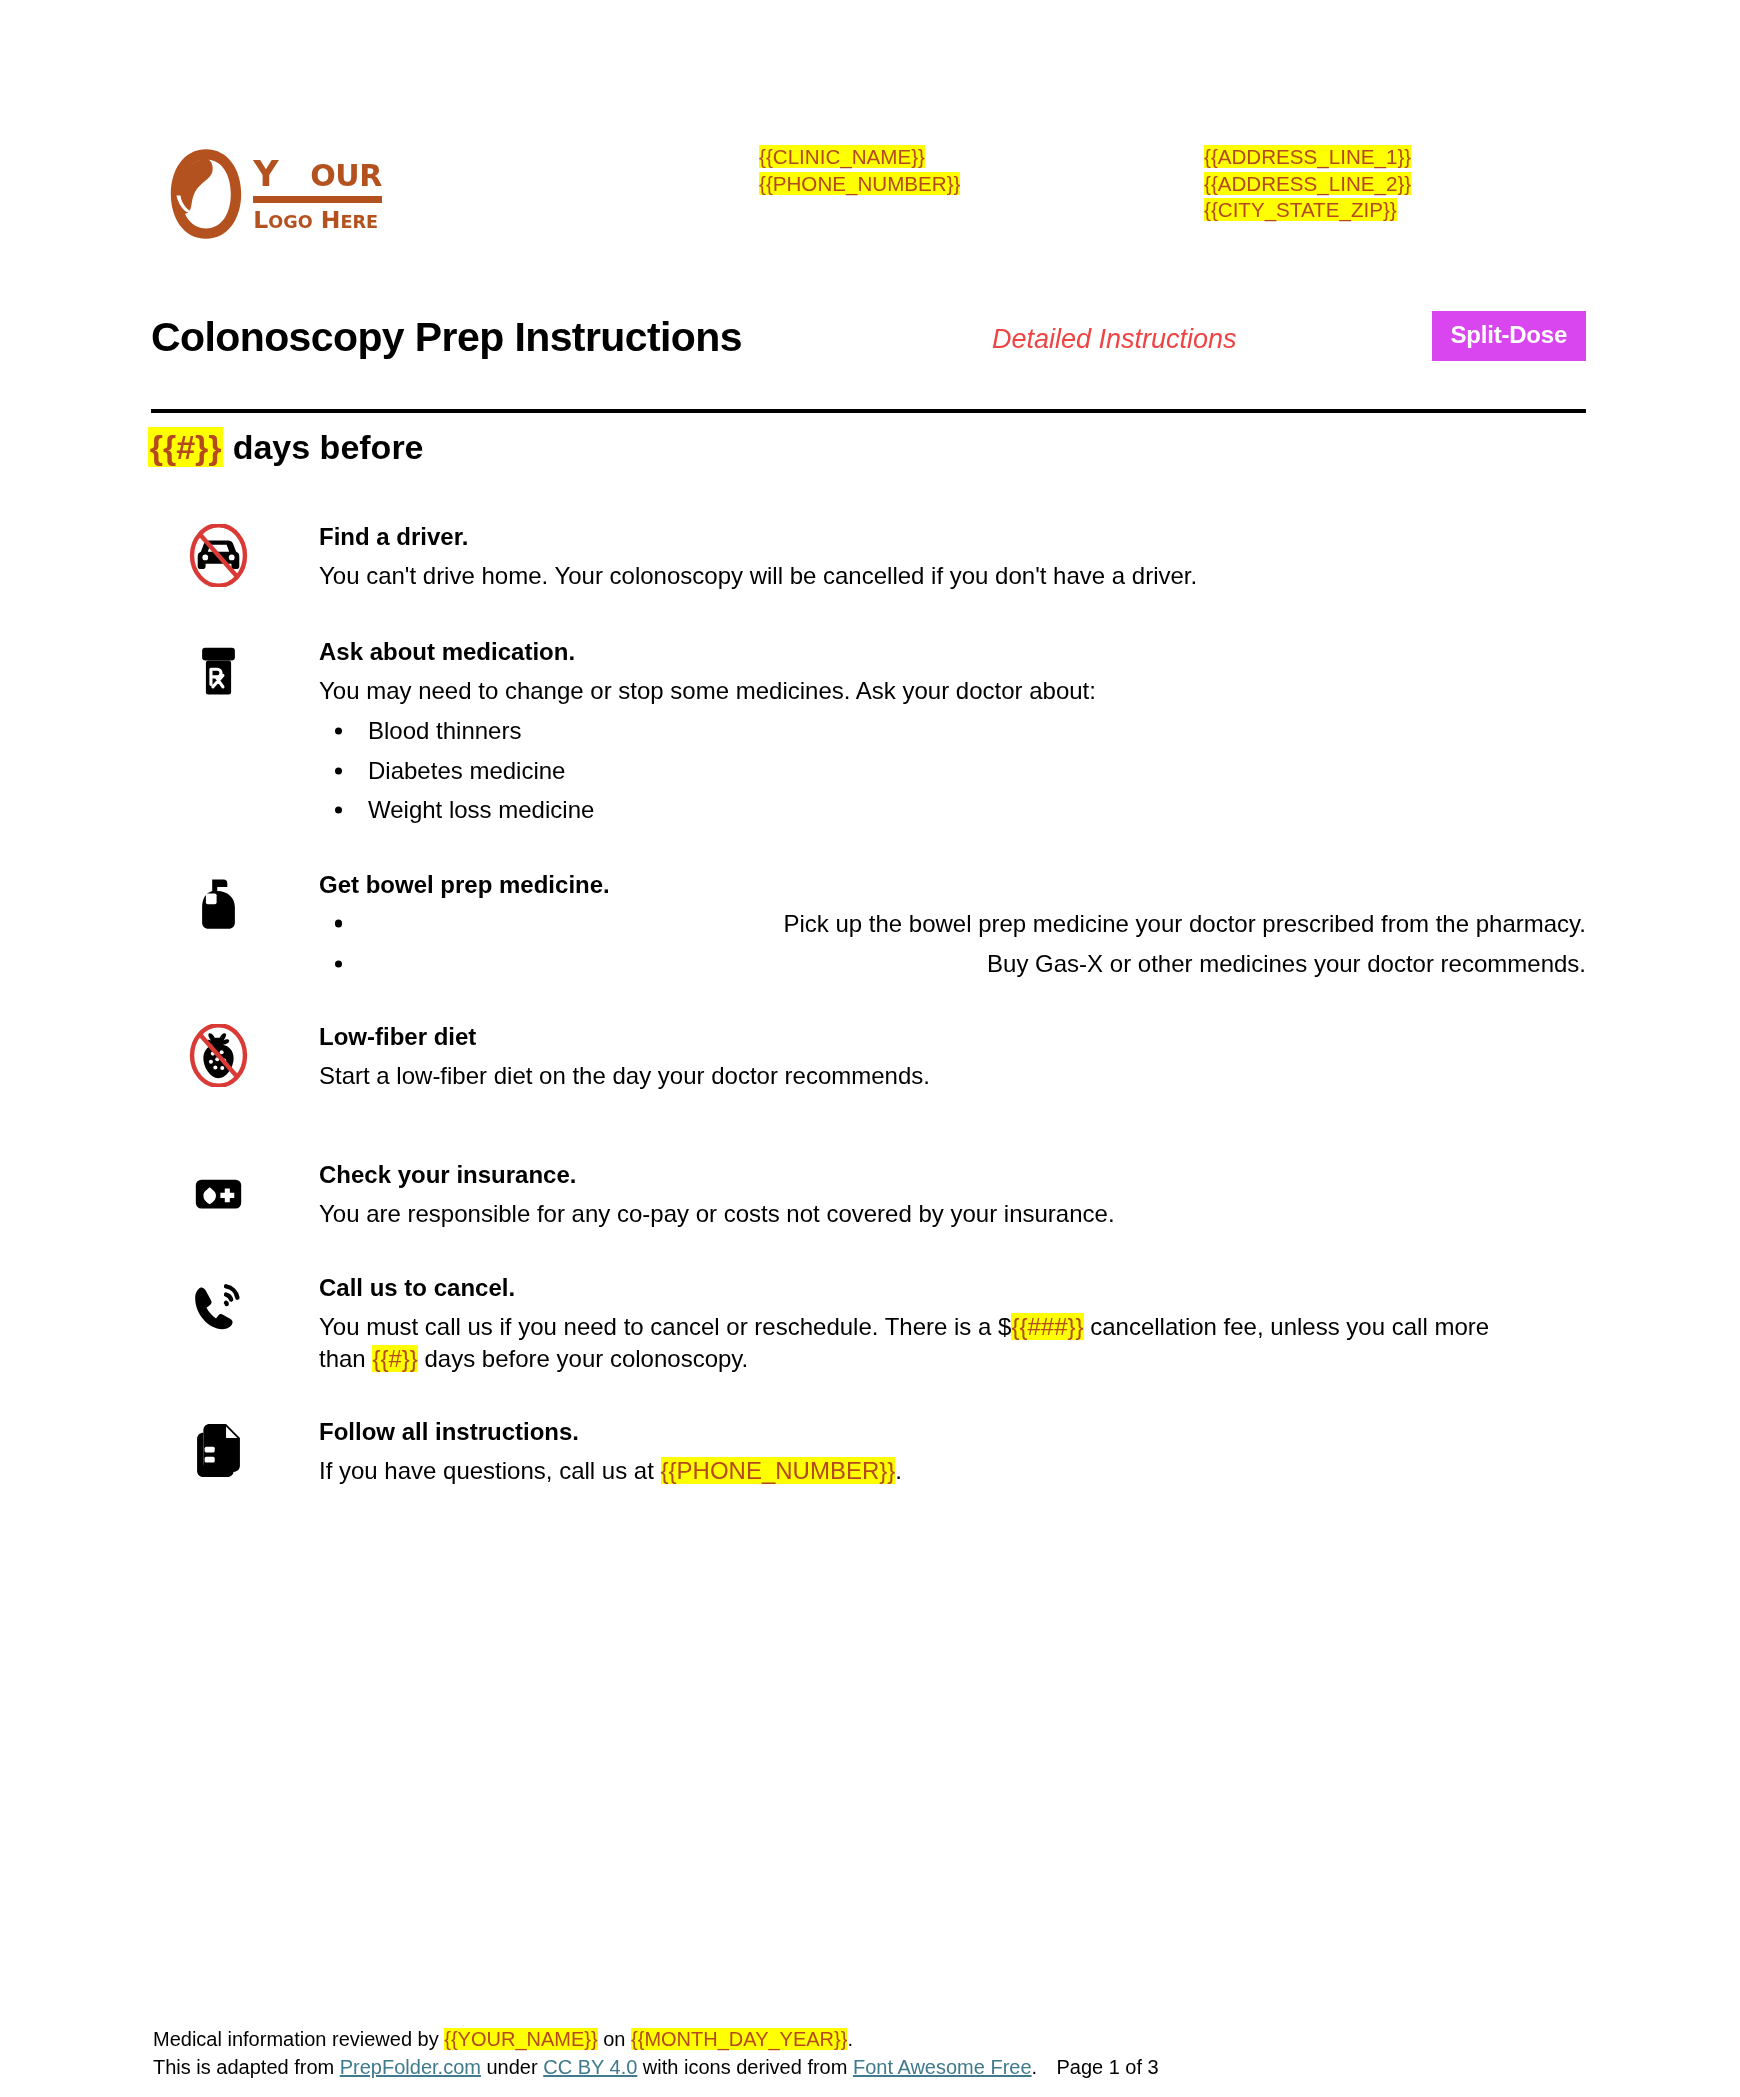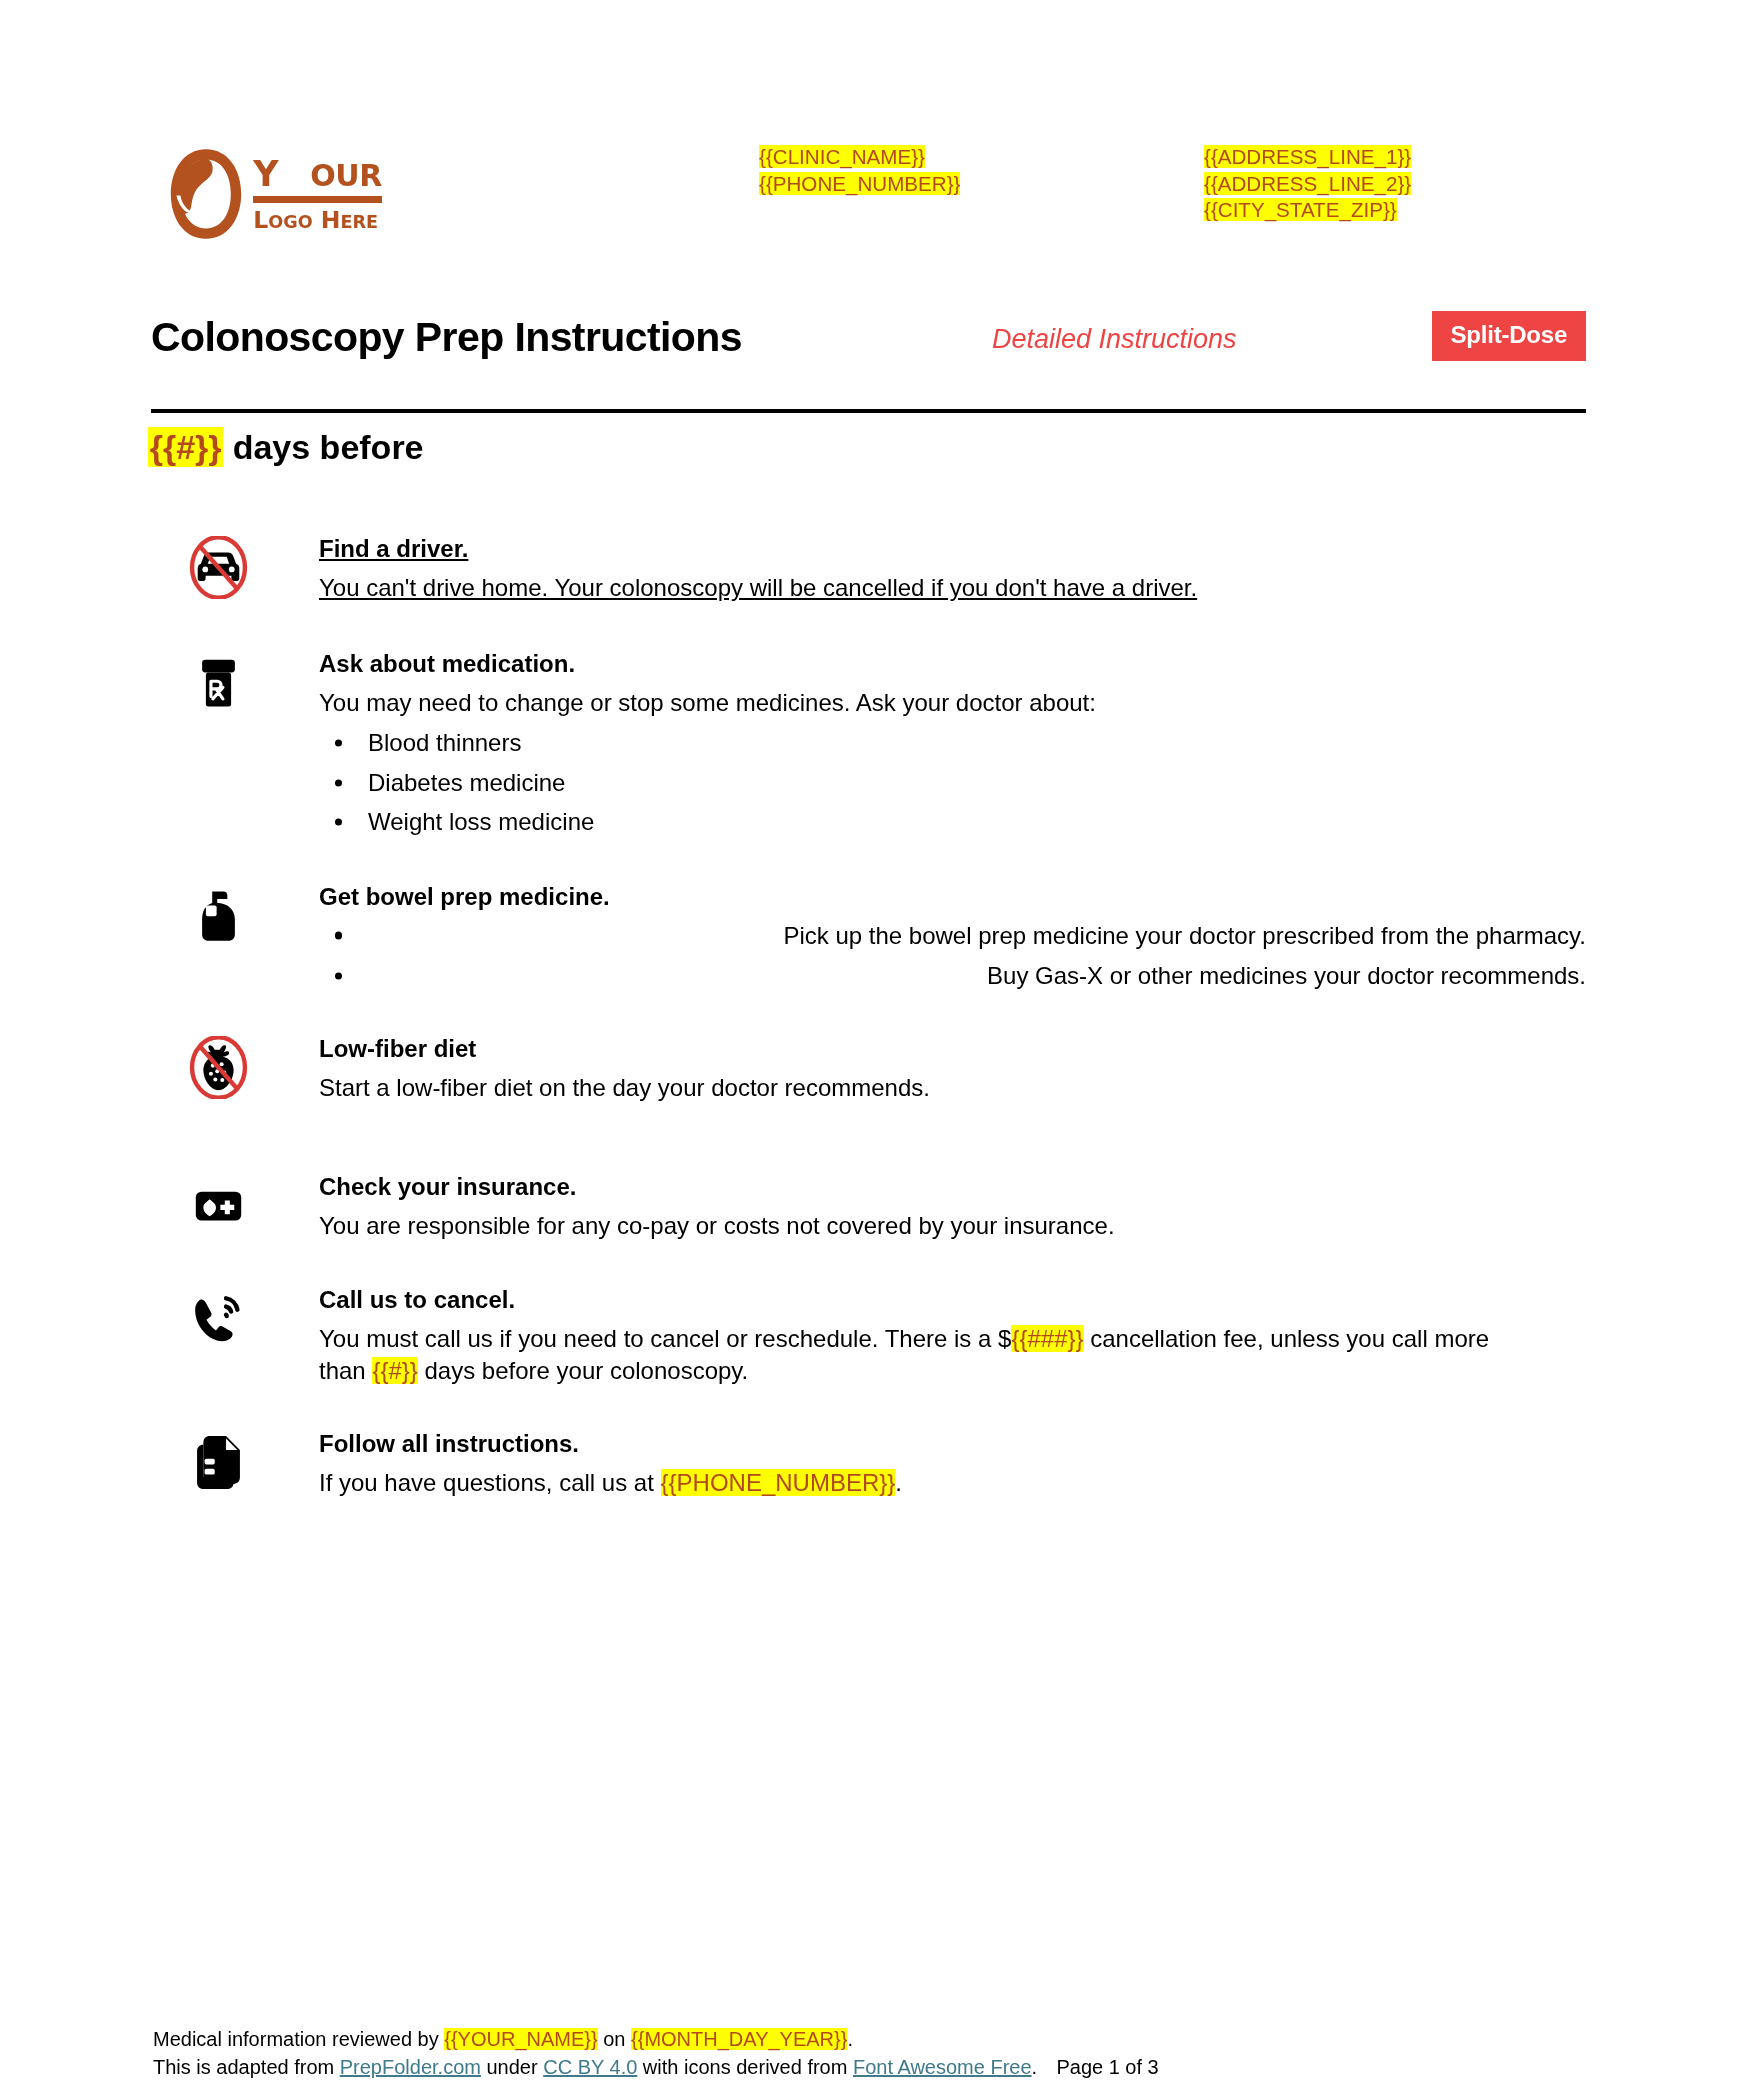--- a/index.html
+++ b/index.html
@@ -112,21 +112,21 @@
     top: 16px;
     font-size: 27px;
     font-style: italic;
     color: #ef4444;
     white-space: nowrap;
   }
   .dose-badge {
     position: absolute;
     right: 0.4px;
     top: 2.5px;
-    background: #ef4444;
+    background: #d946ef;
     color: #FFFFFF;
     font-size: 24px;
     font-weight: 700;
     padding: 10.5px 18.5px 12px 18.5px;
     white-space: nowrap;
     letter-spacing: -0.2px;
   }
   .title-rule {
     position: absolute;
     left: 151px;
@@ -269,21 +269,21 @@
     <div class="dose-badge">Split-Dose</div>
   </div>
   <div class="title-rule"></div>
 
   <div class="section-heading">
     <span class="hl">{{#}}</span><span> days before</span>
   </div>
 
   <div class="items">
 
-    <div class="item" style="margin-top:12px;text-decoration:underline;">
+    <div class="item" style="margin-top:0px;">
       <span class="item-icon">
         <svg viewBox="0 0 100 100" xmlns="http://www.w3.org/2000/svg" aria-hidden="true">
           <path d="M22 44 L27 31 C28.5 27.5 31 26 34.5 26 L65.5 26 C69 26 71.5 27.5 73 31 L78 44
                    C81 45 83 47.5 83 51 L83 68 C83 70 81.5 71.5 79.5 71.5 L74 71.5 C72 71.5 70.5 70 70.5 68
                    L70.5 63 L29.5 63 L29.5 68 C29.5 70 28 71.5 26 71.5 L20.5 71.5 C18.5 71.5 17 70 17 68
                    L17 51 C17 47.5 19 45 22 44 Z
                    M33 44 L67 44 L63 33 L37 33 Z" fill="#000000"></path>
           <circle cx="29" cy="53" r="4.6" fill="#ffffff"></circle>
           <circle cx="71" cy="53" r="4.6" fill="#ffffff"></circle>
           <ellipse cx="50" cy="50" rx="42" ry="48" fill="none" stroke="#D93A35" stroke-width="7"></ellipse>

